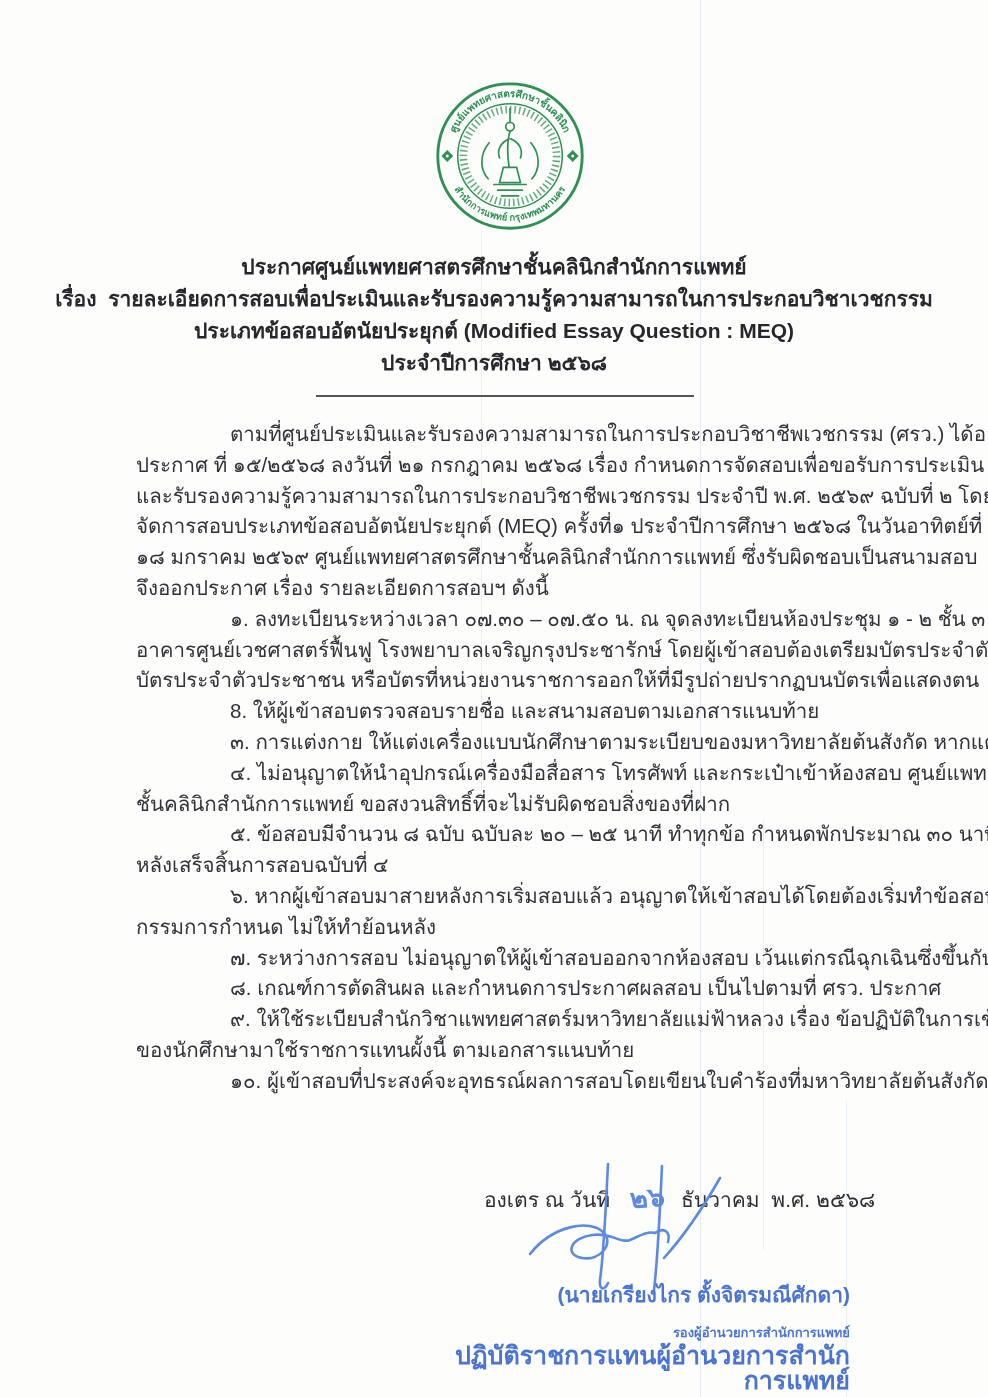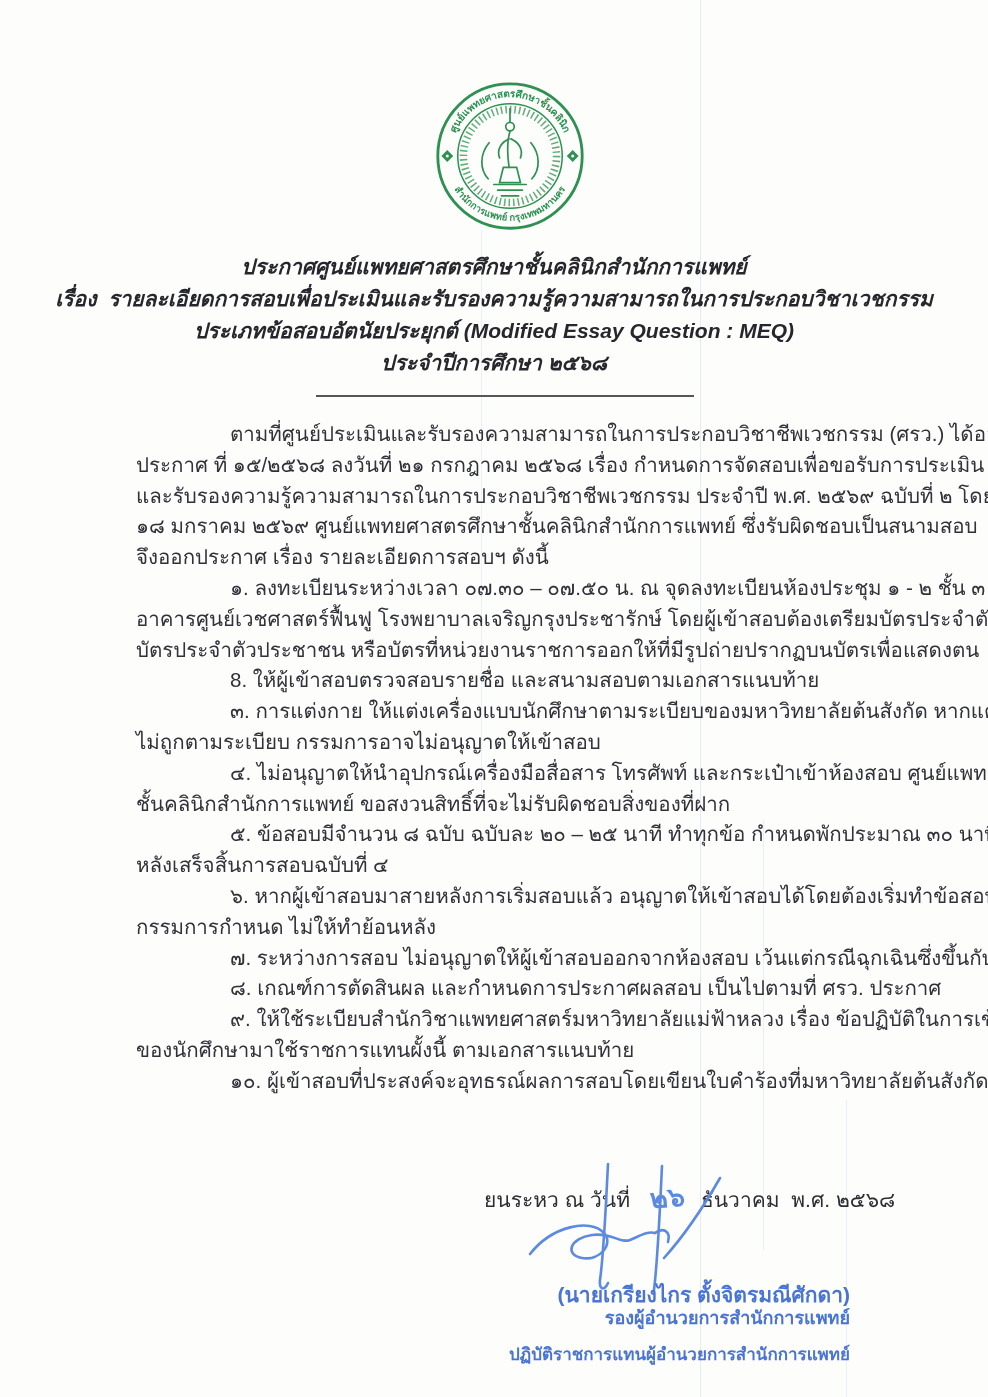--- a/index.html
+++ b/index.html
@@ -7,41 +7,41 @@
     position:relative; width:988px; height:1397px; margin:0 auto;
     background:#fdfdfb; overflow:hidden;
     font-family:"Liberation Sans", sans-serif; color:#32323a;
   }
   .scanline { position:absolute; width:1px; pointer-events:none; }
   .seal { position:absolute; left:434px; top:80px; width:152px; height:152px; }
   .title-block {
     position:absolute; left:0; top:251px; width:988px; text-align:center;
     font-size:21px; font-weight:bold; color:#26262d; line-height:32px;
   }
-  .title-block > div { white-space:pre;font-style:italic; }
+  .title-block > div { white-space:pre; }
   .rule { position:absolute; left:316px; top:395px; width:378px; height:0; border-top:2px solid #55555c; }
   .body-text { position:absolute; left:136px; top:419px; width:790px; font-size:20.5px; color:#31313a; }
   .ln { height:30.8px; line-height:30.8px; white-space:pre; }
   .ind { padding-left:94px; }
   .date-row {
     position:absolute; left:484px; top:1183px; display:flex; align-items:baseline;
     font-size:21px; color:#2d2d35; white-space:pre;
   }
   .hand {
     display:inline-block; margin:0 16px 0 20px; transform:rotate(-5deg);
     font-size:27px; font-weight:bold; line-height:1;
   }
   .sig-wrap { position:absolute; left:512px; top:1162px; width:230px; height:145px; }
   .signer {
     position:absolute; left:430px; top:1284px; width:420px; text-align:right;
     font-weight:bold; line-height:1;
   }
   .signer .nm { font-size:21px; }
-  .signer .t1 { font-size:18px; margin-top:4px; }
-  .signer .t2 { font-size:17px; margin-top:19px; }
+  .signer .t1 { font-size:13px; margin-top:21px; }
+  .signer .t2 { font-size:25px; margin-top:4px; }
 </style>
 </head>
 <body>
 
 <div class="page">
 
   <div class="scanline" style="left:700px; top:0; height:1397px; background:rgba(130,165,225,0.20);"></div>
   <div class="scanline" style="left:481px; top:230px; height:560px; background:rgba(130,165,225,0.14);"></div>
   <div class="scanline" style="left:763px; top:820px; height:430px; background:rgba(130,165,225,0.16);"></div>
   <div class="scanline" style="left:846px; top:1100px; height:297px; background:rgba(130,165,225,0.16);"></div>
@@ -89,43 +89,43 @@
     <div>ประเภทข้อสอบอัตนัยประยุกต์ (Modified Essay Question : MEQ)</div>
     <div>ประจำปีการศึกษา ๒๕๖๘</div>
   </div>
 
   <div class="rule"></div>
 
   <div class="body-text">
     <div class="ln ind">ตามที่ศูนย์ประเมินและรับรองความสามารถในการประกอบวิชาชีพเวชกรรม (ศรว.) ได้ออก</div>
     <div class="ln">ประกาศ ที่ ๑๕/๒๕๖๘ ลงวันที่ ๒๑ กรกฎาคม ๒๕๖๘ เรื่อง กำหนดการจัดสอบเพื่อขอรับการประเมิน</div>
     <div class="ln">และรับรองความรู้ความสามารถในการประกอบวิชาชีพเวชกรรม ประจำปี พ.ศ. ๒๕๖๙ ฉบับที่ ๒ โดยกำหนด</div>
+    <div class="ln">จัดการสอบประเภทข้อสอบอัตนัยประยุกต์ (MEQ) ครั้งที่๑ ประจำปีการศึกษา ๒๕๖๘ ในวันอาทิตย์ที่</div>
     <div class="ln">๑๘ มกราคม ๒๕๖๙ ศูนย์แพทยศาสตรศึกษาชั้นคลินิกสำนักการแพทย์ ซึ่งรับผิดชอบเป็นสนามสอบ</div>
     <div class="ln">จึงออกประกาศ เรื่อง รายละเอียดการสอบฯ ดังนี้</div>
     <div class="ln ind">๑. ลงทะเบียนระหว่างเวลา ๐๗.๓๐ – ๐๗.๕๐ น. ณ จุดลงทะเบียนห้องประชุม ๑ - ๒ ชั้น ๓</div>
     <div class="ln">อาคารศูนย์เวชศาสตร์ฟื้นฟู โรงพยาบาลเจริญกรุงประชารักษ์ โดยผู้เข้าสอบต้องเตรียมบัตรประจำตัวนักศึกษา</div>
     <div class="ln">บัตรประจำตัวประชาชน หรือบัตรที่หน่วยงานราชการออกให้ที่มีรูปถ่ายปรากฏบนบัตรเพื่อแสดงตน</div>
     <div class="ln ind">8. ให้ผู้เข้าสอบตรวจสอบรายชื่อ และสนามสอบตามเอกสารแนบท้าย</div>
     <div class="ln ind">๓. การแต่งกาย ให้แต่งเครื่องแบบนักศึกษาตามระเบียบของมหาวิทยาลัยต้นสังกัด หากแต่งกาย</div>
-    <div class="ln">ไม่ถูกตามระเบียบ กรรมการอาจไม่อนุญาตให้เข้าสอบ</div>
     <div class="ln ind">๔. ไม่อนุญาตให้นำอุปกรณ์เครื่องมือสื่อสาร โทรศัพท์ และกระเป๋าเข้าห้องสอบ ศูนย์แพทยศาสตรศึกษา</div>
     <div class="ln">ชั้นคลินิกสำนักการแพทย์ ขอสงวนสิทธิ์ที่จะไม่รับผิดชอบสิ่งของที่ฝาก</div>
     <div class="ln ind">๕. ข้อสอบมีจำนวน ๘ ฉบับ ฉบับละ ๒๐ – ๒๕ นาที ทำทุกข้อ กำหนดพักประมาณ ๓๐ นาที</div>
     <div class="ln">หลังเสร็จสิ้นการสอบฉบับที่ ๔</div>
     <div class="ln ind">๖. หากผู้เข้าสอบมาสายหลังการเริ่มสอบแล้ว อนุญาตให้เข้าสอบได้โดยต้องเริ่มทำข้อสอบในหน้าที่</div>
     <div class="ln">กรรมการกำหนด ไม่ให้ทำย้อนหลัง</div>
     <div class="ln ind">๗. ระหว่างการสอบ ไม่อนุญาตให้ผู้เข้าสอบออกจากห้องสอบ เว้นแต่กรณีฉุกเฉินซึ่งขึ้นกับ</div>
     <div class="ln ind">๘. เกณฑ์การตัดสินผล และกำหนดการประกาศผลสอบ เป็นไปตามที่ ศรว. ประกาศ</div>
     <div class="ln ind">๙. ให้ใช้ระเบียบสำนักวิชาแพทยศาสตร์มหาวิทยาลัยแม่ฟ้าหลวง เรื่อง ข้อปฏิบัติในการเข้าสอบ</div>
     <div class="ln">ของนักศึกษามาใช้ราชการแทนผั้งนี้ ตามเอกสารแนบท้าย</div>
     <div class="ln ind">๑๐. ผู้เข้าสอบที่ประสงค์จะอุทธรณ์ผลการสอบโดยเขียนใบคำร้องที่มหาวิทยาลัยต้นสังกัด ภายใน ๓ วัน</div>
   </div>
 
   <div class="date-row">
-    <span>ยนระหว ณ วันที่</span>
+    <span>องเตร ณ วันที่</span>
     <span class="hand" style="color:#5c8ae2;">๒๖</span>
     <span>ธันวาคม  พ.ศ. ๒๕๖๘</span>
   </div>
 
   <div class="sig-wrap">
     <svg width="230" height="145" viewBox="0 0 230 145">
       <g stroke="#5c8ae2" stroke-width="2.6" fill="none" stroke-linecap="round">
         <path d="M96,2 C94,40 92,90 88,118 C87,127 92,130 96,121"></path>
         <path d="M150,4 C148,45 146,95 142,128"></path>
         <path d="M18,92 C40,64 78,56 92,71 C102,82 88,99 70,96 C52,93 58,76 80,73 C100,70 108,82 118,78 C128,74 135,69 143,71"></path>

